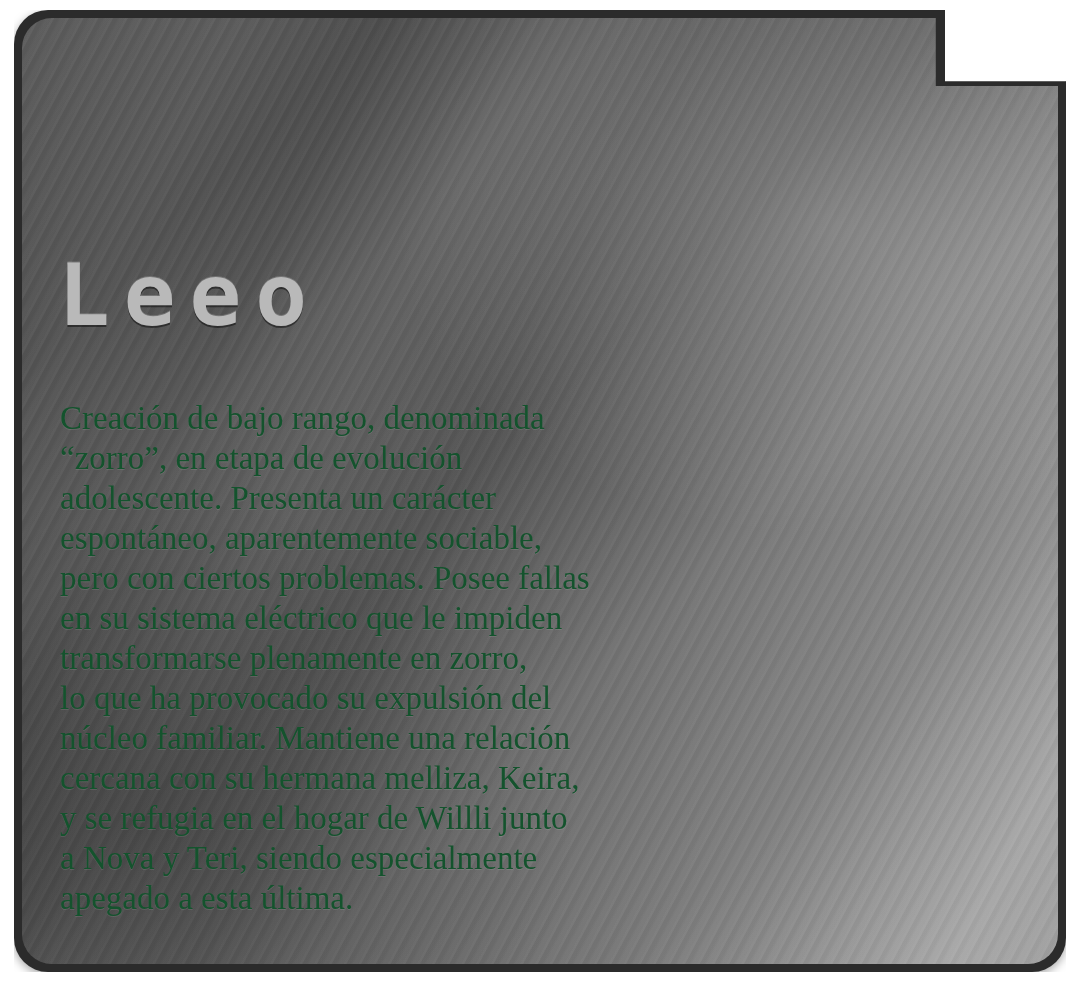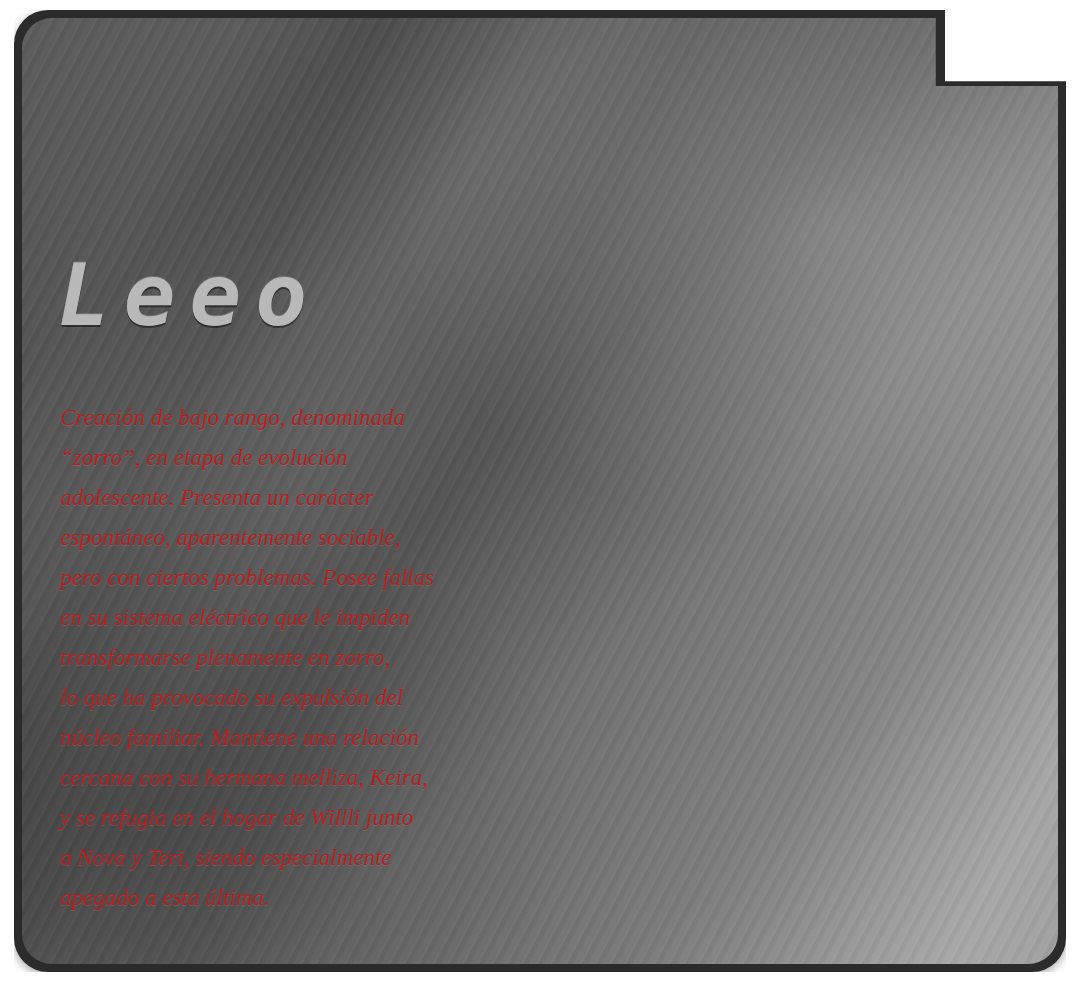--- a/index.html
+++ b/index.html
@@ -11,21 +11,20 @@
     width: 1080px;
     height: 987px;
     overflow: hidden;
     font-family: "Liberation Serif", serif;
   }
 
   #card-stage {
     position: relative;
     width: 1044px;
     height: 987px;
-    font-style: italic;
   }
 
   
   #card-shadow {
     position: absolute;
     left: 14px;
     top: 10px;
     width: 1052px;
     height: 962px;
     border-radius: 34px;
@@ -132,23 +131,23 @@
       0 2px 0 rgba(0,0,0,0.45),
       0 -1px 0 rgba(255,255,255,0.18);
   }
 
   #description {
     position: absolute;
     left: 20px;
     top: 398px;
     width: 560px;
     font-family: "Liberation Serif", serif;
-    font-size: 23px;
+    font-size: 33px;
     line-height: 40px;
-    color: #b91c1c;
+    color: #14532d;
     white-space: pre-line;
     text-shadow: 0 1px 0 rgba(255,255,255,0.10);
   }
 </style>
 </head>
 <body>
 
 <div id="card-stage">
 
   <div id="card-shadow"></div>

